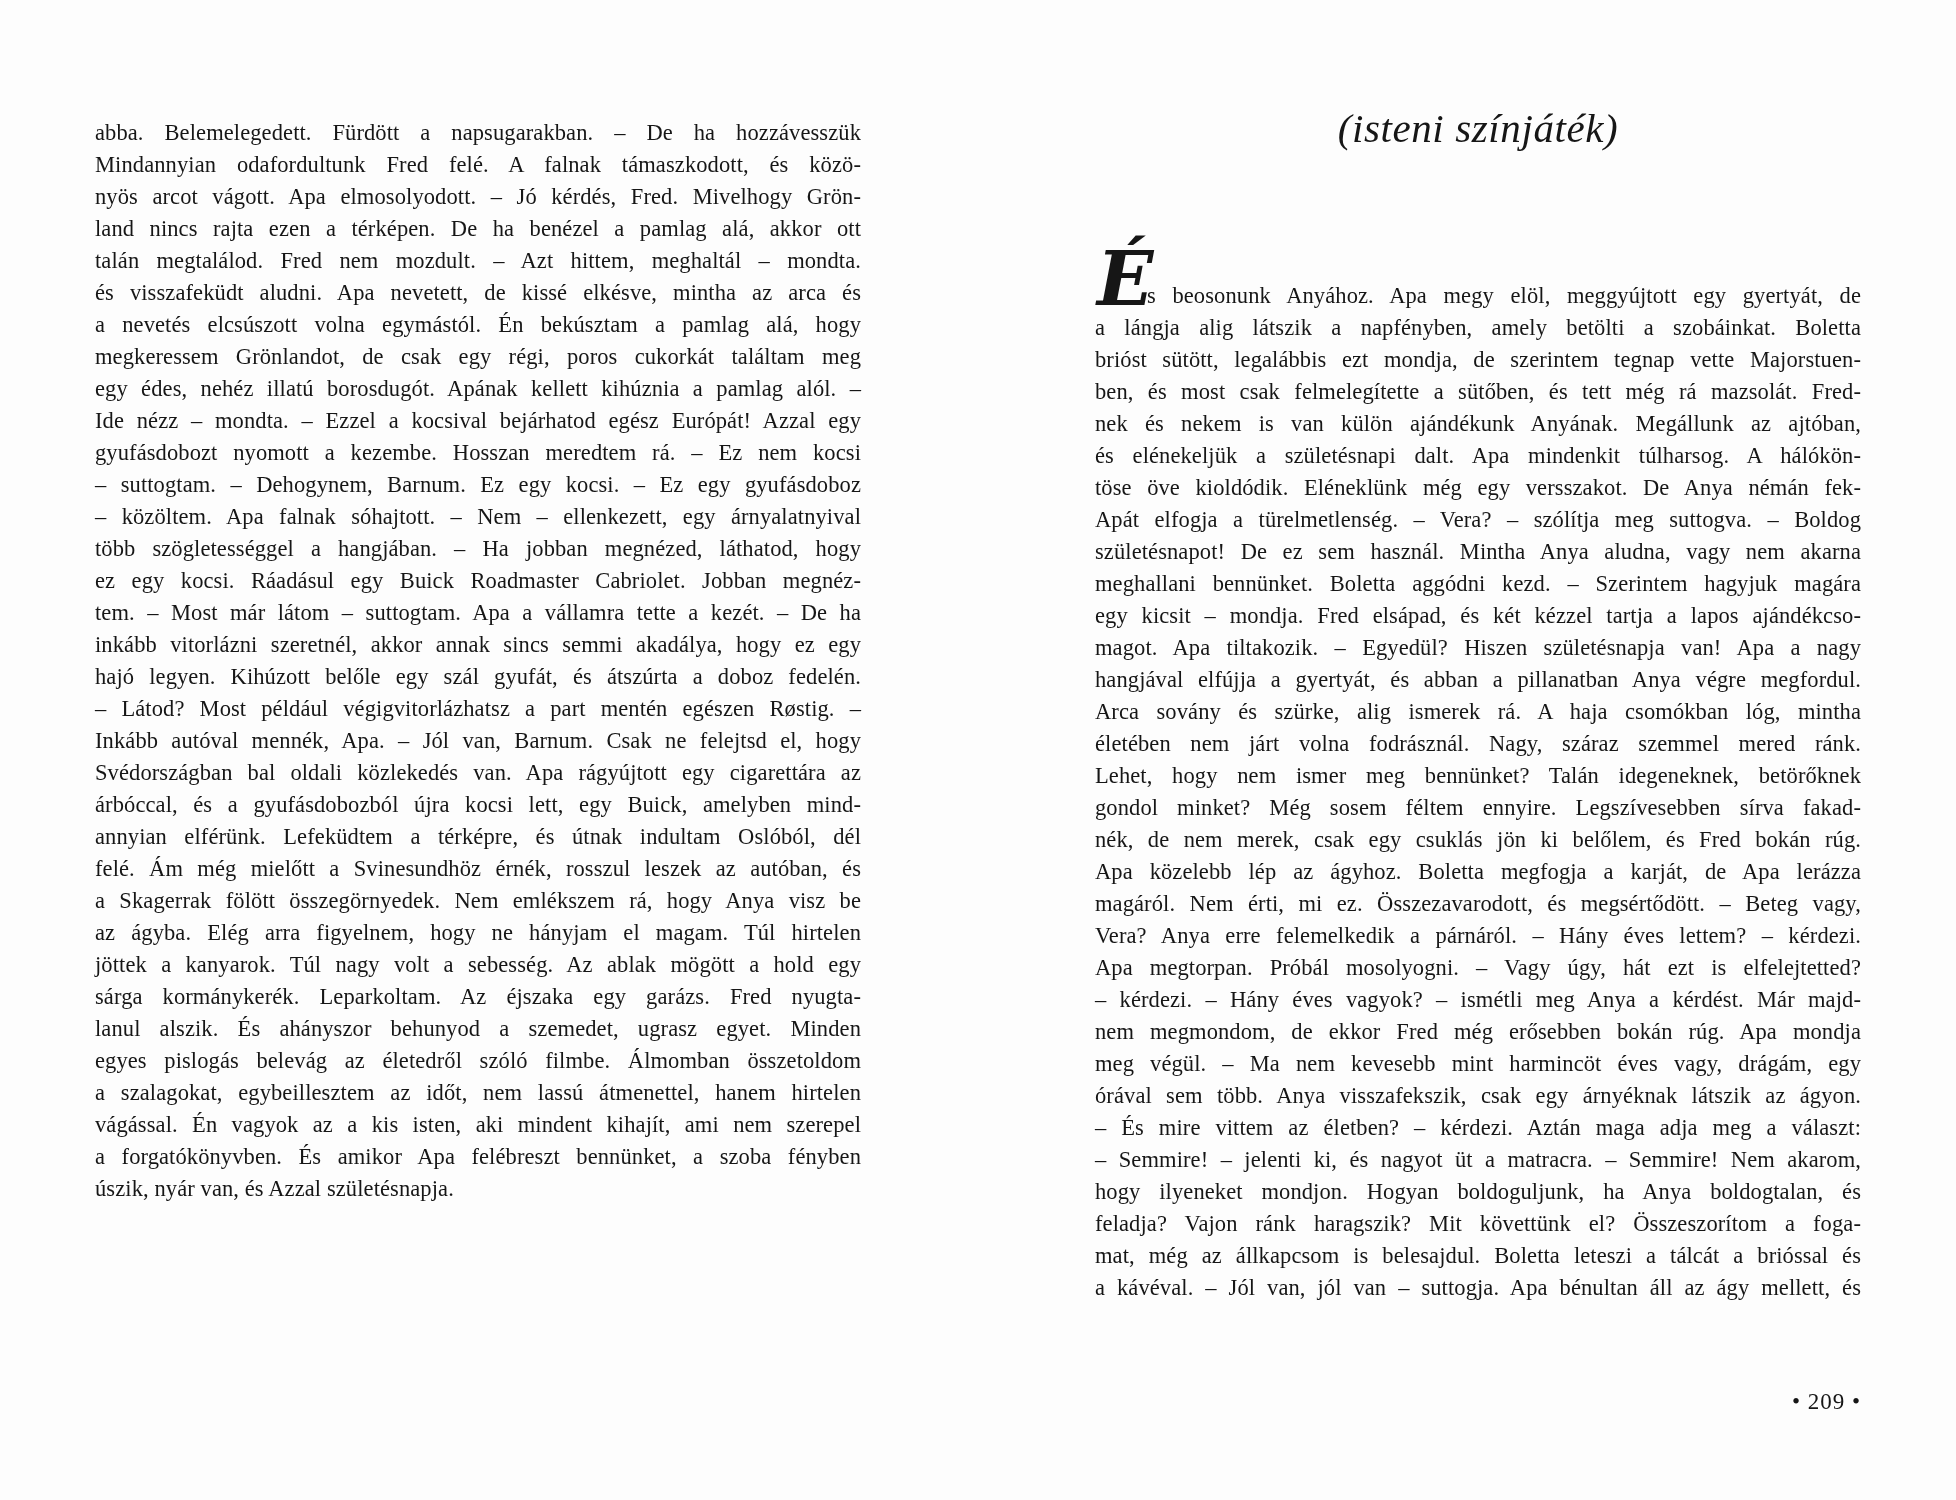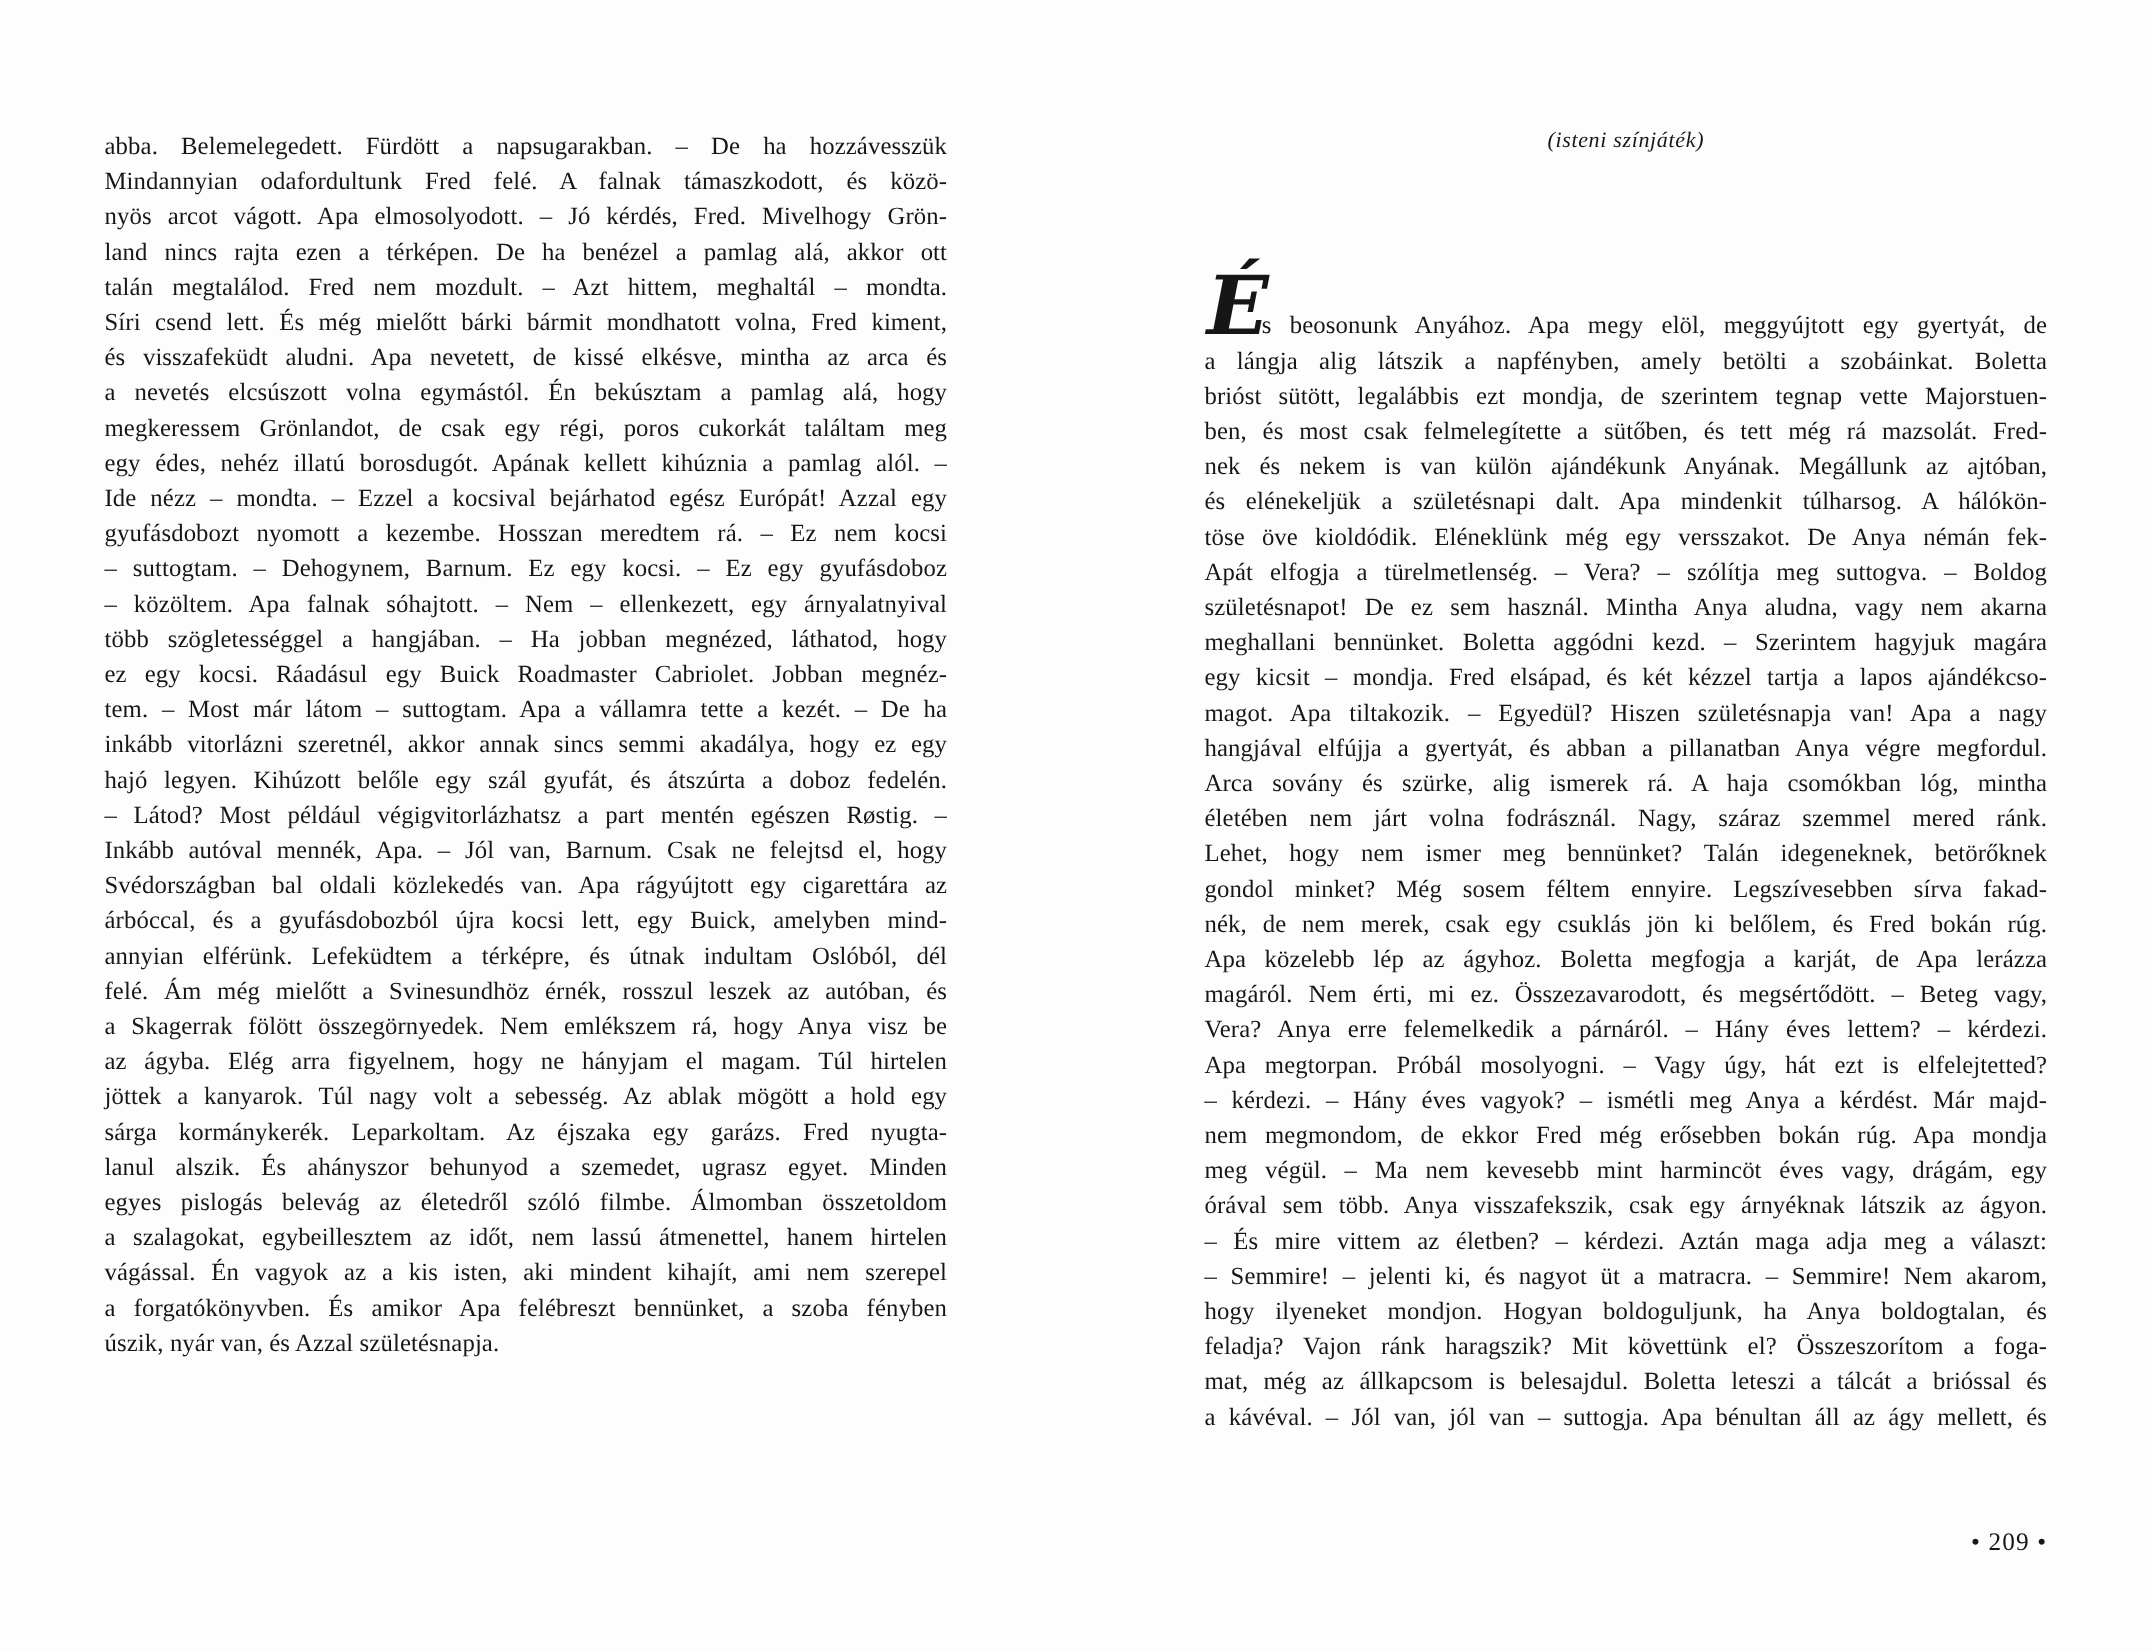--- a/index.html
+++ b/index.html
@@ -29,21 +29,21 @@
     text-align-last: justify;
     white-space: normal;
   }
   
   .para-end .tline:last-child { text-align-last: left; }
 
   .chapter-title {
     position: absolute; top: 110px; left: 0; width: 766px;
     margin: 0;
     text-align: center;
-    font-size: 20px;
+    font-size: 41px;
     font-weight: normal;
     font-style: italic;
     letter-spacing: 0.6px;
     line-height: 36px;
   }
 
   .first-line { position: relative; padding-left: 52px; }
   .dropcap {
     position: absolute; left: 2px; top: -38px;
     font-family: "DejaVu Serif", serif;
@@ -67,21 +67,20 @@
 
 <div class="spread">
 
   <section class="page page-left">
     <div class="page-text pl-body para-end">
         <div class="tline">abba. Belemelegedett. Fürdött a napsugarakban. – De ha hozzávesszük</div>
         <div class="tline">Mindannyian odafordultunk Fred felé. A falnak támaszkodott, és közö-</div>
         <div class="tline">nyös arcot vágott. Apa elmosolyodott. – Jó kérdés, Fred. Mivelhogy Grön-</div>
         <div class="tline">land nincs rajta ezen a térképen. De ha benézel a pamlag alá, akkor ott</div>
         <div class="tline">talán megtalálod. Fred nem mozdult. – Azt hittem, meghaltál – mondta.</div>
-        <div class="tline">Síri csend lett. És még mielőtt bárki bármit mondhatott volna, Fred kiment,</div>
         <div class="tline">és visszafeküdt aludni. Apa nevetett, de kissé elkésve, mintha az arca és</div>
         <div class="tline">a nevetés elcsúszott volna egymástól. Én bekúsztam a pamlag alá, hogy</div>
         <div class="tline">megkeressem Grönlandot, de csak egy régi, poros cukorkát találtam meg</div>
         <div class="tline">egy édes, nehéz illatú borosdugót. Apának kellett kihúznia a pamlag alól. –</div>
         <div class="tline">Ide nézz – mondta. – Ezzel a kocsival bejárhatod egész Európát! Azzal egy</div>
         <div class="tline">gyufásdobozt nyomott a kezembe. Hosszan meredtem rá. – Ez nem kocsi</div>
         <div class="tline">– suttogtam. – Dehogynem, Barnum. Ez egy kocsi. – Ez egy gyufásdoboz</div>
         <div class="tline">– közöltem. Apa falnak sóhajtott. – Nem – ellenkezett, egy árnyalatnyival</div>
         <div class="tline">több szögletességgel a hangjában. – Ha jobban megnézed, láthatod, hogy</div>
         <div class="tline">ez egy kocsi. Ráadásul egy Buick Roadmaster Cabriolet. Jobban megnéz-</div>

